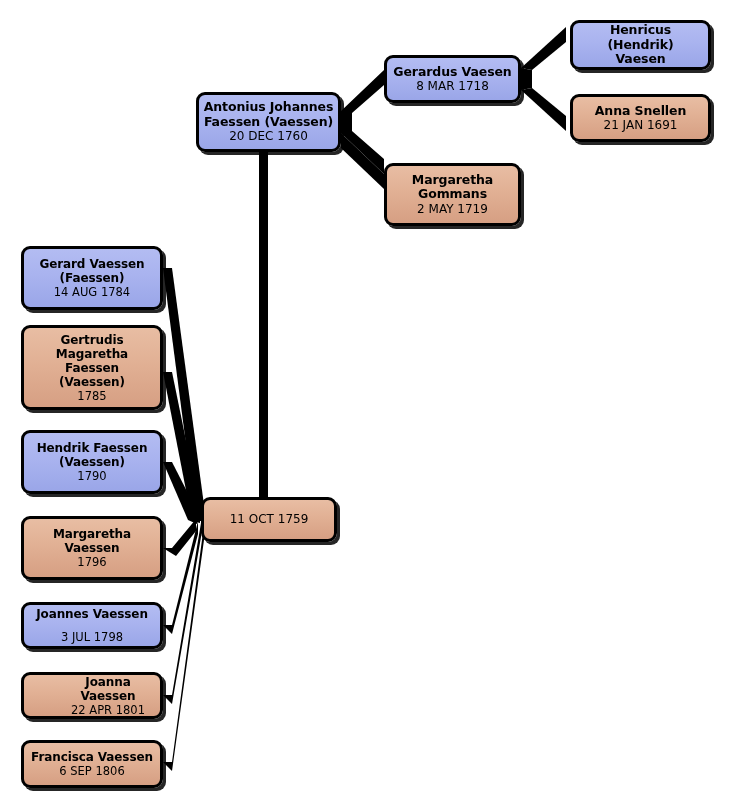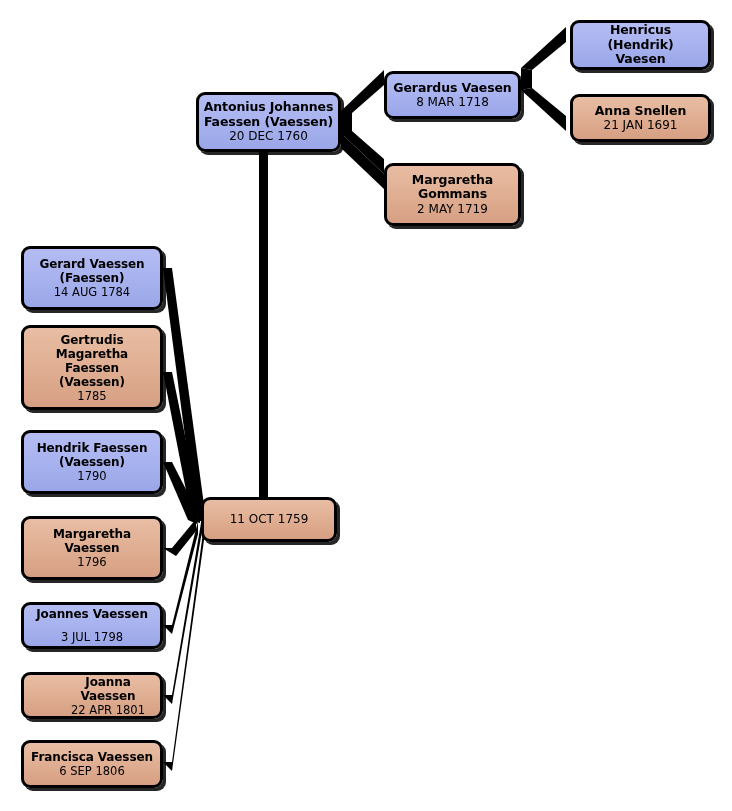--- a/index.html
+++ b/index.html
@@ -85,21 +85,21 @@
       <polygon points="163,762 172,762 204,525 204,540 172,771"></polygon>
     </g>
   </svg>
 
   <div class="node male" style="left:196px; top:92px; width:145px; height:60px;">
     <div class="nm">Antonius Johannes</div>
     <div class="nm">Faessen (Vaessen)</div>
     <div class="dt">20 DEC 1760</div>
   </div>
 
-  <div class="node male" style="left:384px; top:55px; width:137px; height:48px;margin-top:16px;">
+  <div class="node male" style="left:384px; top:55px; width:137px; height:48px;">
     <div class="nm">Gerardus Vaesen</div>
     <div class="dt">8 MAR 1718</div>
   </div>
 
   <div class="node female" style="left:384px; top:163px; width:137px; height:63px;">
     <div class="nm">Margaretha</div>
     <div class="nm">Gommans</div>
     <div class="dt">2 MAY 1719</div>
   </div>
 

